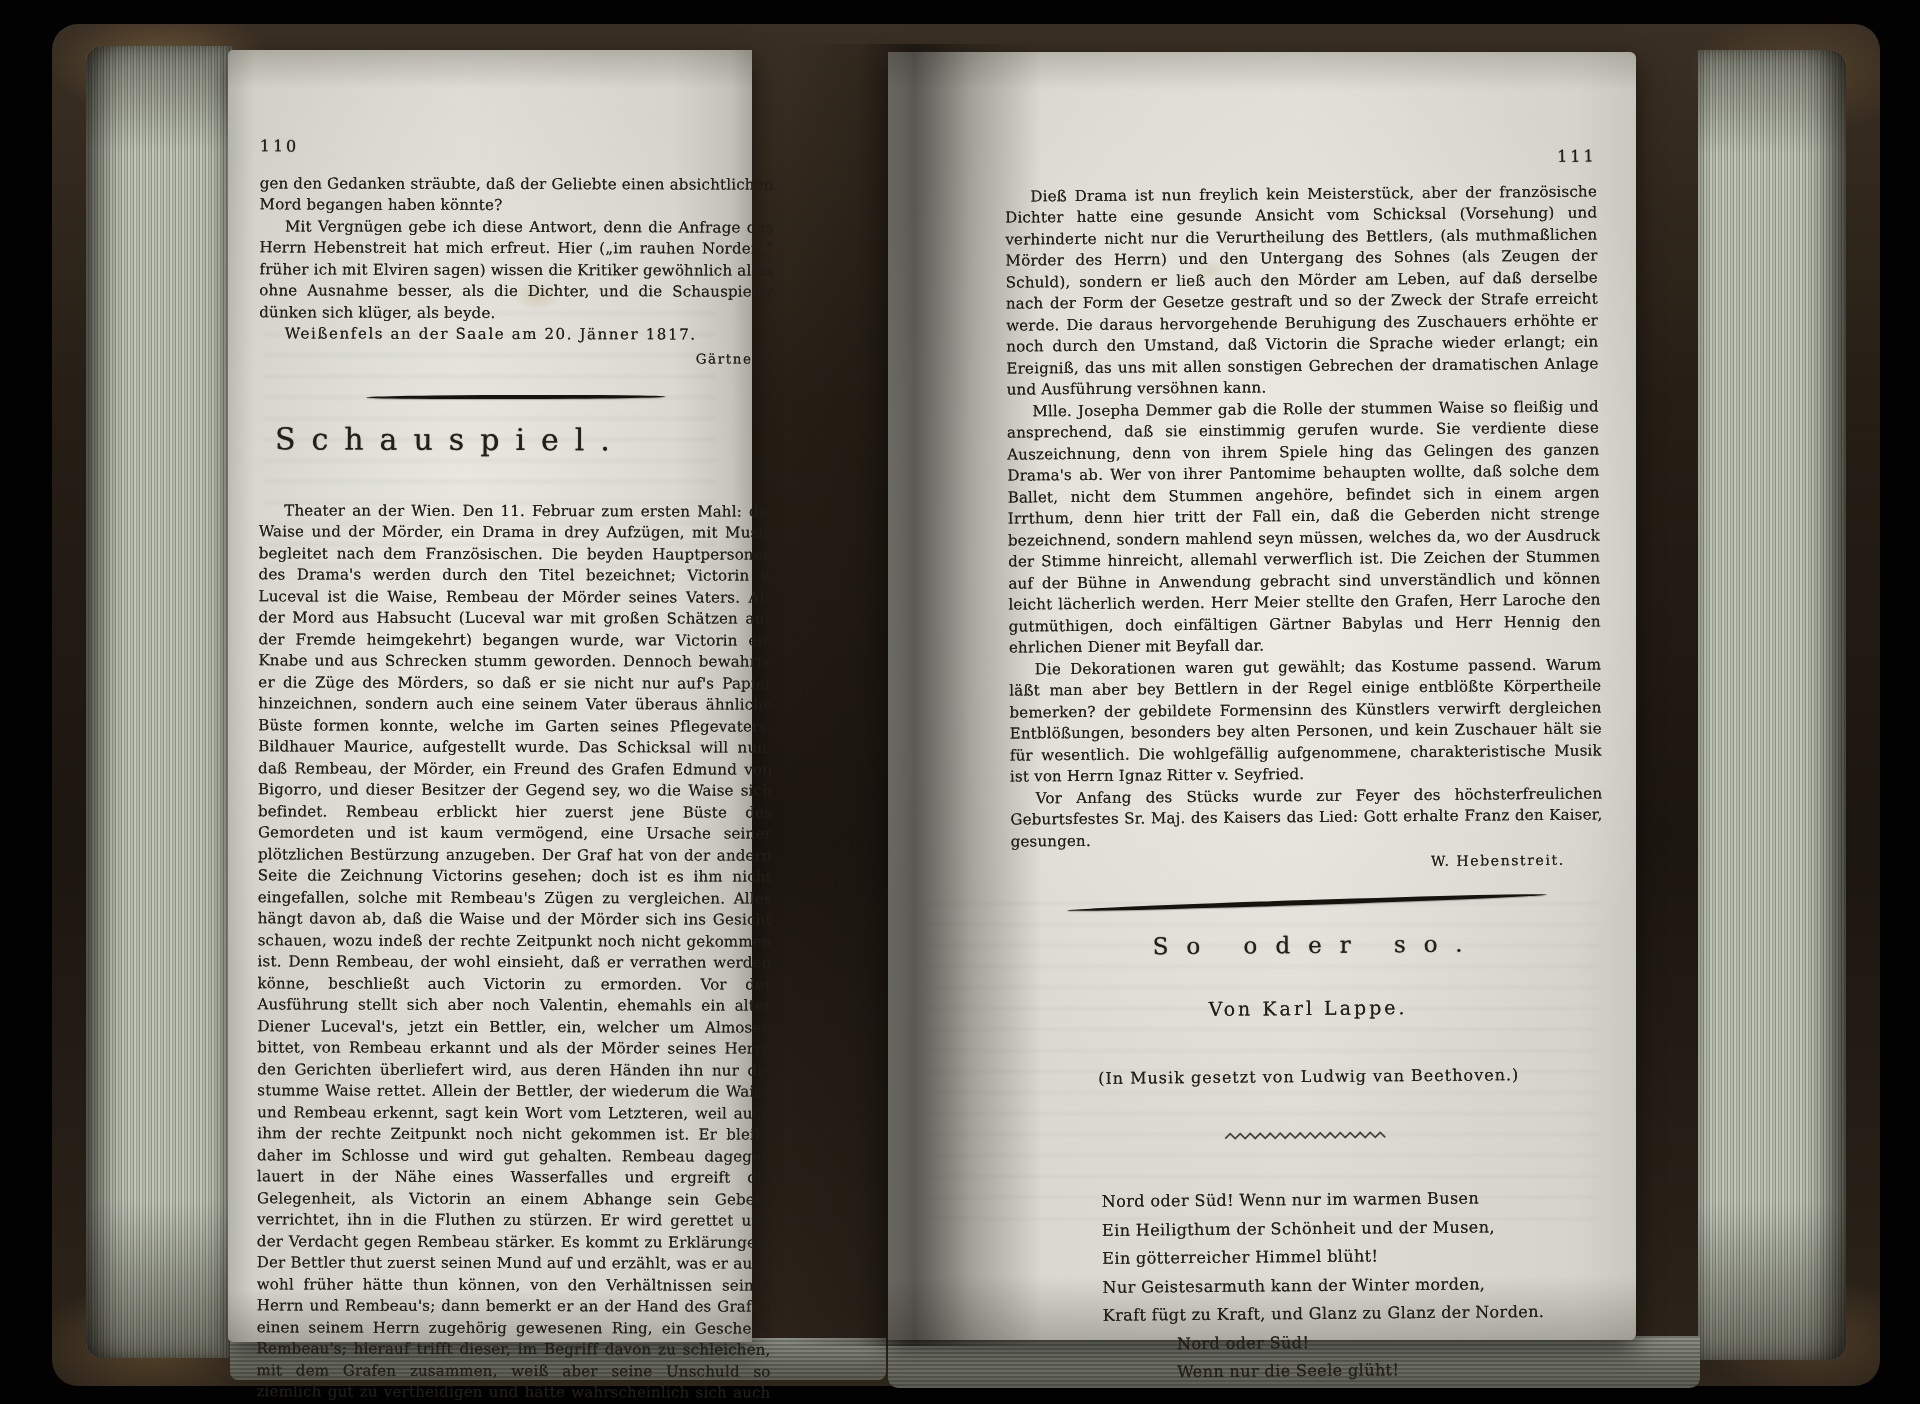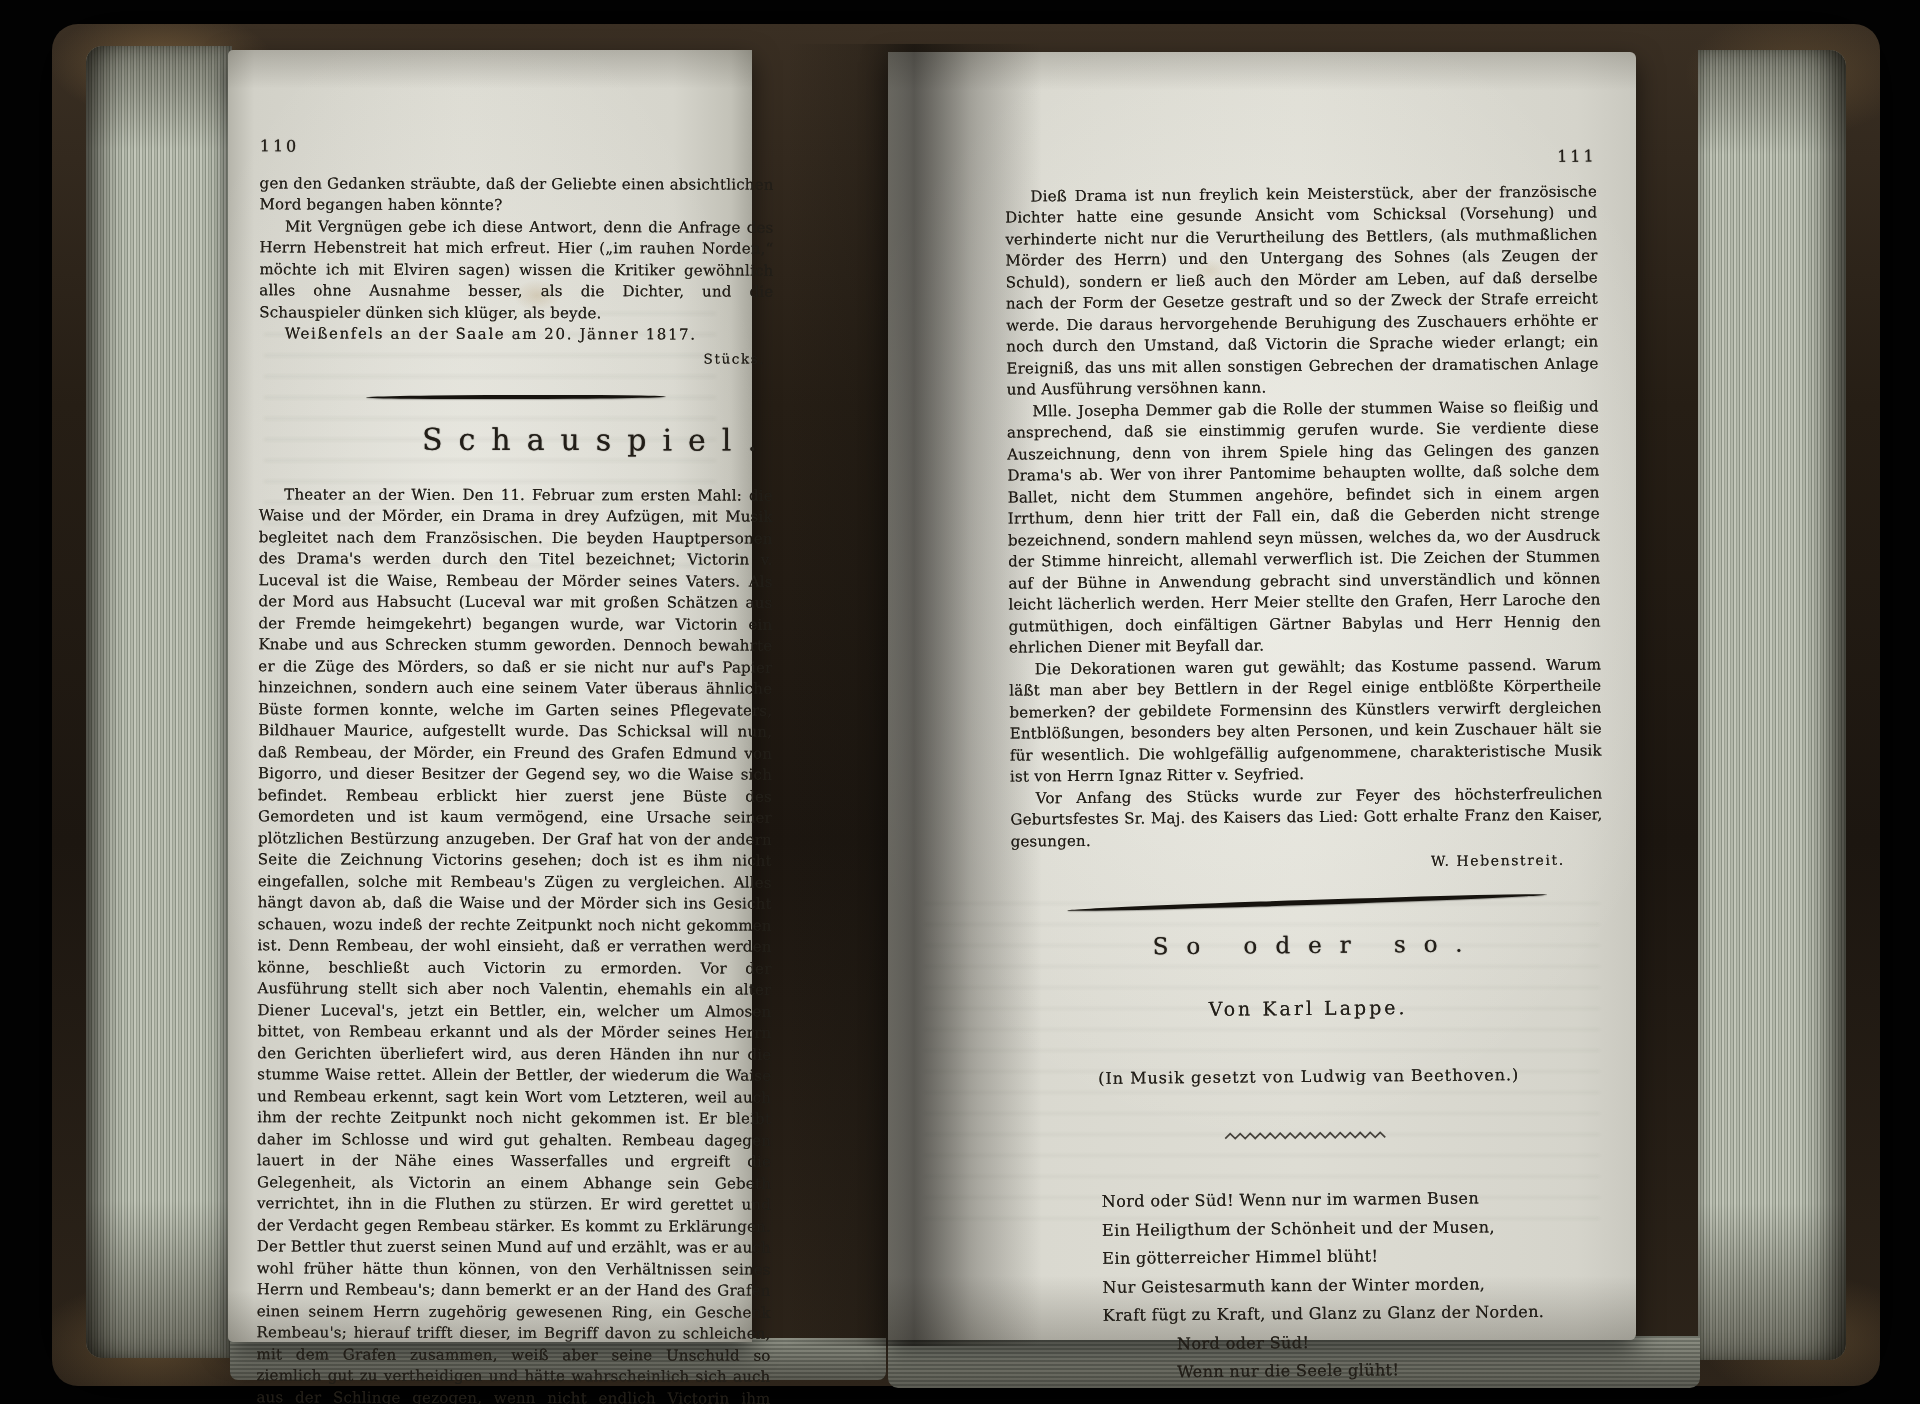--- a/index.html
+++ b/index.html
@@ -57,22 +57,22 @@
   .pn-right{text-align:right;margin-bottom:14px;}
   .para{margin:0;text-indent:1.7em;}
   .noindent{text-indent:0;}
   .dateline{margin:0;text-indent:1.7em;letter-spacing:1.6px;}
   .signature{margin:2px 0 0;font-size:13.5px;letter-spacing:1.6px;text-align:right;}
   .sig-left{padding-right:8px;}
   .sig-right{padding-right:38px;font-size:14px;}
   .rule{background:#16130e;border-radius:50%;box-shadow:0 1px 1px rgba(0,0,0,.25);}
   .rule-left{width:300px;height:4px;margin:26px auto 30px;transform:rotate(-.3deg);}
   .rule-right{width:480px;height:5px;margin:26px auto 30px;transform:rotate(-1.4deg);}
-  .heading-schauspiel{margin:0 0 34px;padding-left:16px;font-size:30px;font-weight:normal;
-    text-align:right;letter-spacing:16px;text-indent:0;text-shadow:0 0 1px rgba(34,30,24,.9);}
+  .heading-schauspiel{margin:0 0 50px;padding-left:16px;font-size:30px;font-weight:normal;
+    text-align:left;letter-spacing:16px;text-indent:0;text-shadow:0 0 1px rgba(34,30,24,.9);}
   .heading-sooderso{margin:8px 0 42px;padding-left:18px;font-size:23px;font-weight:normal;
     text-align:center;letter-spacing:18px;text-shadow:0 0 1px rgba(34,30,24,.9);}
   .byline{margin:0 0 46px;text-align:center;font-size:19px;letter-spacing:3px;text-indent:0;}
   .music-note{margin:0 0 44px;text-align:center;font-size:16px;letter-spacing:1px;text-indent:0;}
   .squiggle{display:block;margin:0 auto 46px;}
   .poem{margin-left:88px;text-align:left;font-size:16px;line-height:28.5px;letter-spacing:.4px;}
   .poem-line{white-space:nowrap;}
   .poem-line.indented{margin-left:74px;}
   
   .gutter{position:absolute;left:786px;top:44px;width:256px;height:1302px;pointer-events:none;
@@ -87,23 +87,23 @@
   <div class="edges edges-left"></div>
   <div class="edges edges-right"></div>
   <div class="edges-bottom ebl"></div>
   <div class="edges-bottom ebr"></div>
 
   <div class="page page-left">
     <div class="ghost ghost-left"></div>
     <div class="text text-left">
       <div class="page-number pn-left">110</div>
       <p class="para noindent">gen den Gedanken sträubte, daß der Geliebte einen absichtlichen Mord begangen haben könnte?</p>
-      <p class="para">Mit Vergnügen gebe ich diese Antwort, denn die Anfrage des Herrn Hebenstreit hat mich erfreut. Hier („im rauhen Norden,“ möchte ich mit Elviren sagen) wissen die Kritiker gewöhnlich alles ohne Ausnahme besser, als die Dichter, und die Schauspieler dünken sich klüger, als beyde.</p>
+      <p class="para">Mit Vergnügen gebe ich diese Antwort, denn die Anfrage des Herrn Hebenstreit hat mich erfreut. Hier („im rauhen Norden,“ früher ich mit Elviren sagen) wissen die Kritiker gewöhnlich alles ohne Ausnahme besser, als die Dichter, und die Schauspieler dünken sich klüger, als beyde.</p>
       <p class="dateline">Weißenfels an der Saale am 20. Jänner 1817.</p>
-      <p class="signature sig-left">Stücks.</p>
+      <p class="signature sig-left">Gärtner.</p>
       <div class="rule rule-left"></div>
       <h2 class="heading-schauspiel">Schauspiel.</h2>
       <p class="para">Theater an der Wien. Den 11. Februar zum ersten Mahl: die Waise und der Mörder, ein Drama in drey Aufzügen, mit Musik begleitet nach dem Französischen. Die beyden Hauptpersonen des Drama's werden durch den Titel bezeichnet; Victorin v. Luceval ist die Waise, Rembeau der Mörder seines Vaters. Als der Mord aus Habsucht (Luceval war mit großen Schätzen aus der Fremde heimgekehrt) begangen wurde, war Victorin ein Knabe und aus Schrecken stumm geworden. Dennoch bewahrte er die Züge des Mörders, so daß er sie nicht nur auf's Papier hinzeichnen, sondern auch eine seinem Vater überaus ähnliche Büste formen konnte, welche im Garten seines Pflegevaters, Bildhauer Maurice, aufgestellt wurde. Das Schicksal will nun, daß Rembeau, der Mörder, ein Freund des Grafen Edmund von Bigorro, und dieser Besitzer der Gegend sey, wo die Waise sich befindet. Rembeau erblickt hier zuerst jene Büste des Gemordeten und ist kaum vermögend, eine Ursache seiner plötzlichen Bestürzung anzugeben. Der Graf hat von der andern Seite die Zeichnung Victorins gesehen; doch ist es ihm nicht eingefallen, solche mit Rembeau's Zügen zu vergleichen. Alles hängt davon ab, daß die Waise und der Mörder sich ins Gesicht schauen, wozu indeß der rechte Zeitpunkt noch nicht gekommen ist. Denn Rembeau, der wohl einsieht, daß er verrathen werden könne, beschließt auch Victorin zu ermorden. Vor der Ausführung stellt sich aber noch Valentin, ehemahls ein alter Diener Luceval's, jetzt ein Bettler, ein, welcher um Almosen bittet, von Rembeau erkannt und als der Mörder seines Herrn den Gerichten überliefert wird, aus deren Händen ihn nur die stumme Waise rettet. Allein der Bettler, der wiederum die Waise und Rembeau erkennt, sagt kein Wort vom Letzteren, weil auch ihm der rechte Zeitpunkt noch nicht gekommen ist. Er bleibt daher im Schlosse und wird gut gehalten. Rembeau dagegen lauert in der Nähe eines Wasserfalles und ergreift die Gelegenheit, als Victorin an einem Abhange sein Gebeth verrichtet, ihn in die Fluthen zu stürzen. Er wird gerettet und der Verdacht gegen Rembeau stärker. Es kommt zu Erklärungen. Der Bettler thut zuerst seinen Mund auf und erzählt, was er auch wohl früher hätte thun können, von den Verhältnissen seines Herrn und Rembeau's; dann bemerkt er an der Hand des Grafen einen seinem Herrn zugehörig gewesenen Ring, ein Geschenk Rembeau's; hierauf trifft dieser, im Begriff davon zu schleichen, mit dem Grafen zusammen, weiß aber seine Unschuld so ziemlich gut zu vertheidigen und hätte wahrscheinlich sich auch aus der Schlinge gezogen, wenn nicht endlich Victorin ihm begegnet, bey seinem Anblick die Sprache wieder erhalten und ihn als seines Vaters Mörder bezeichnet hätte, worauf ihn die weltliche Gerechtigkeit zur verdienten Strafe in Empfang nimmt.</p>
     </div>
   </div>
 
   <div class="page page-right">
     <div class="ghost ghost-right"></div>
     <div class="text text-right">
       <div class="page-number pn-right">111</div>

